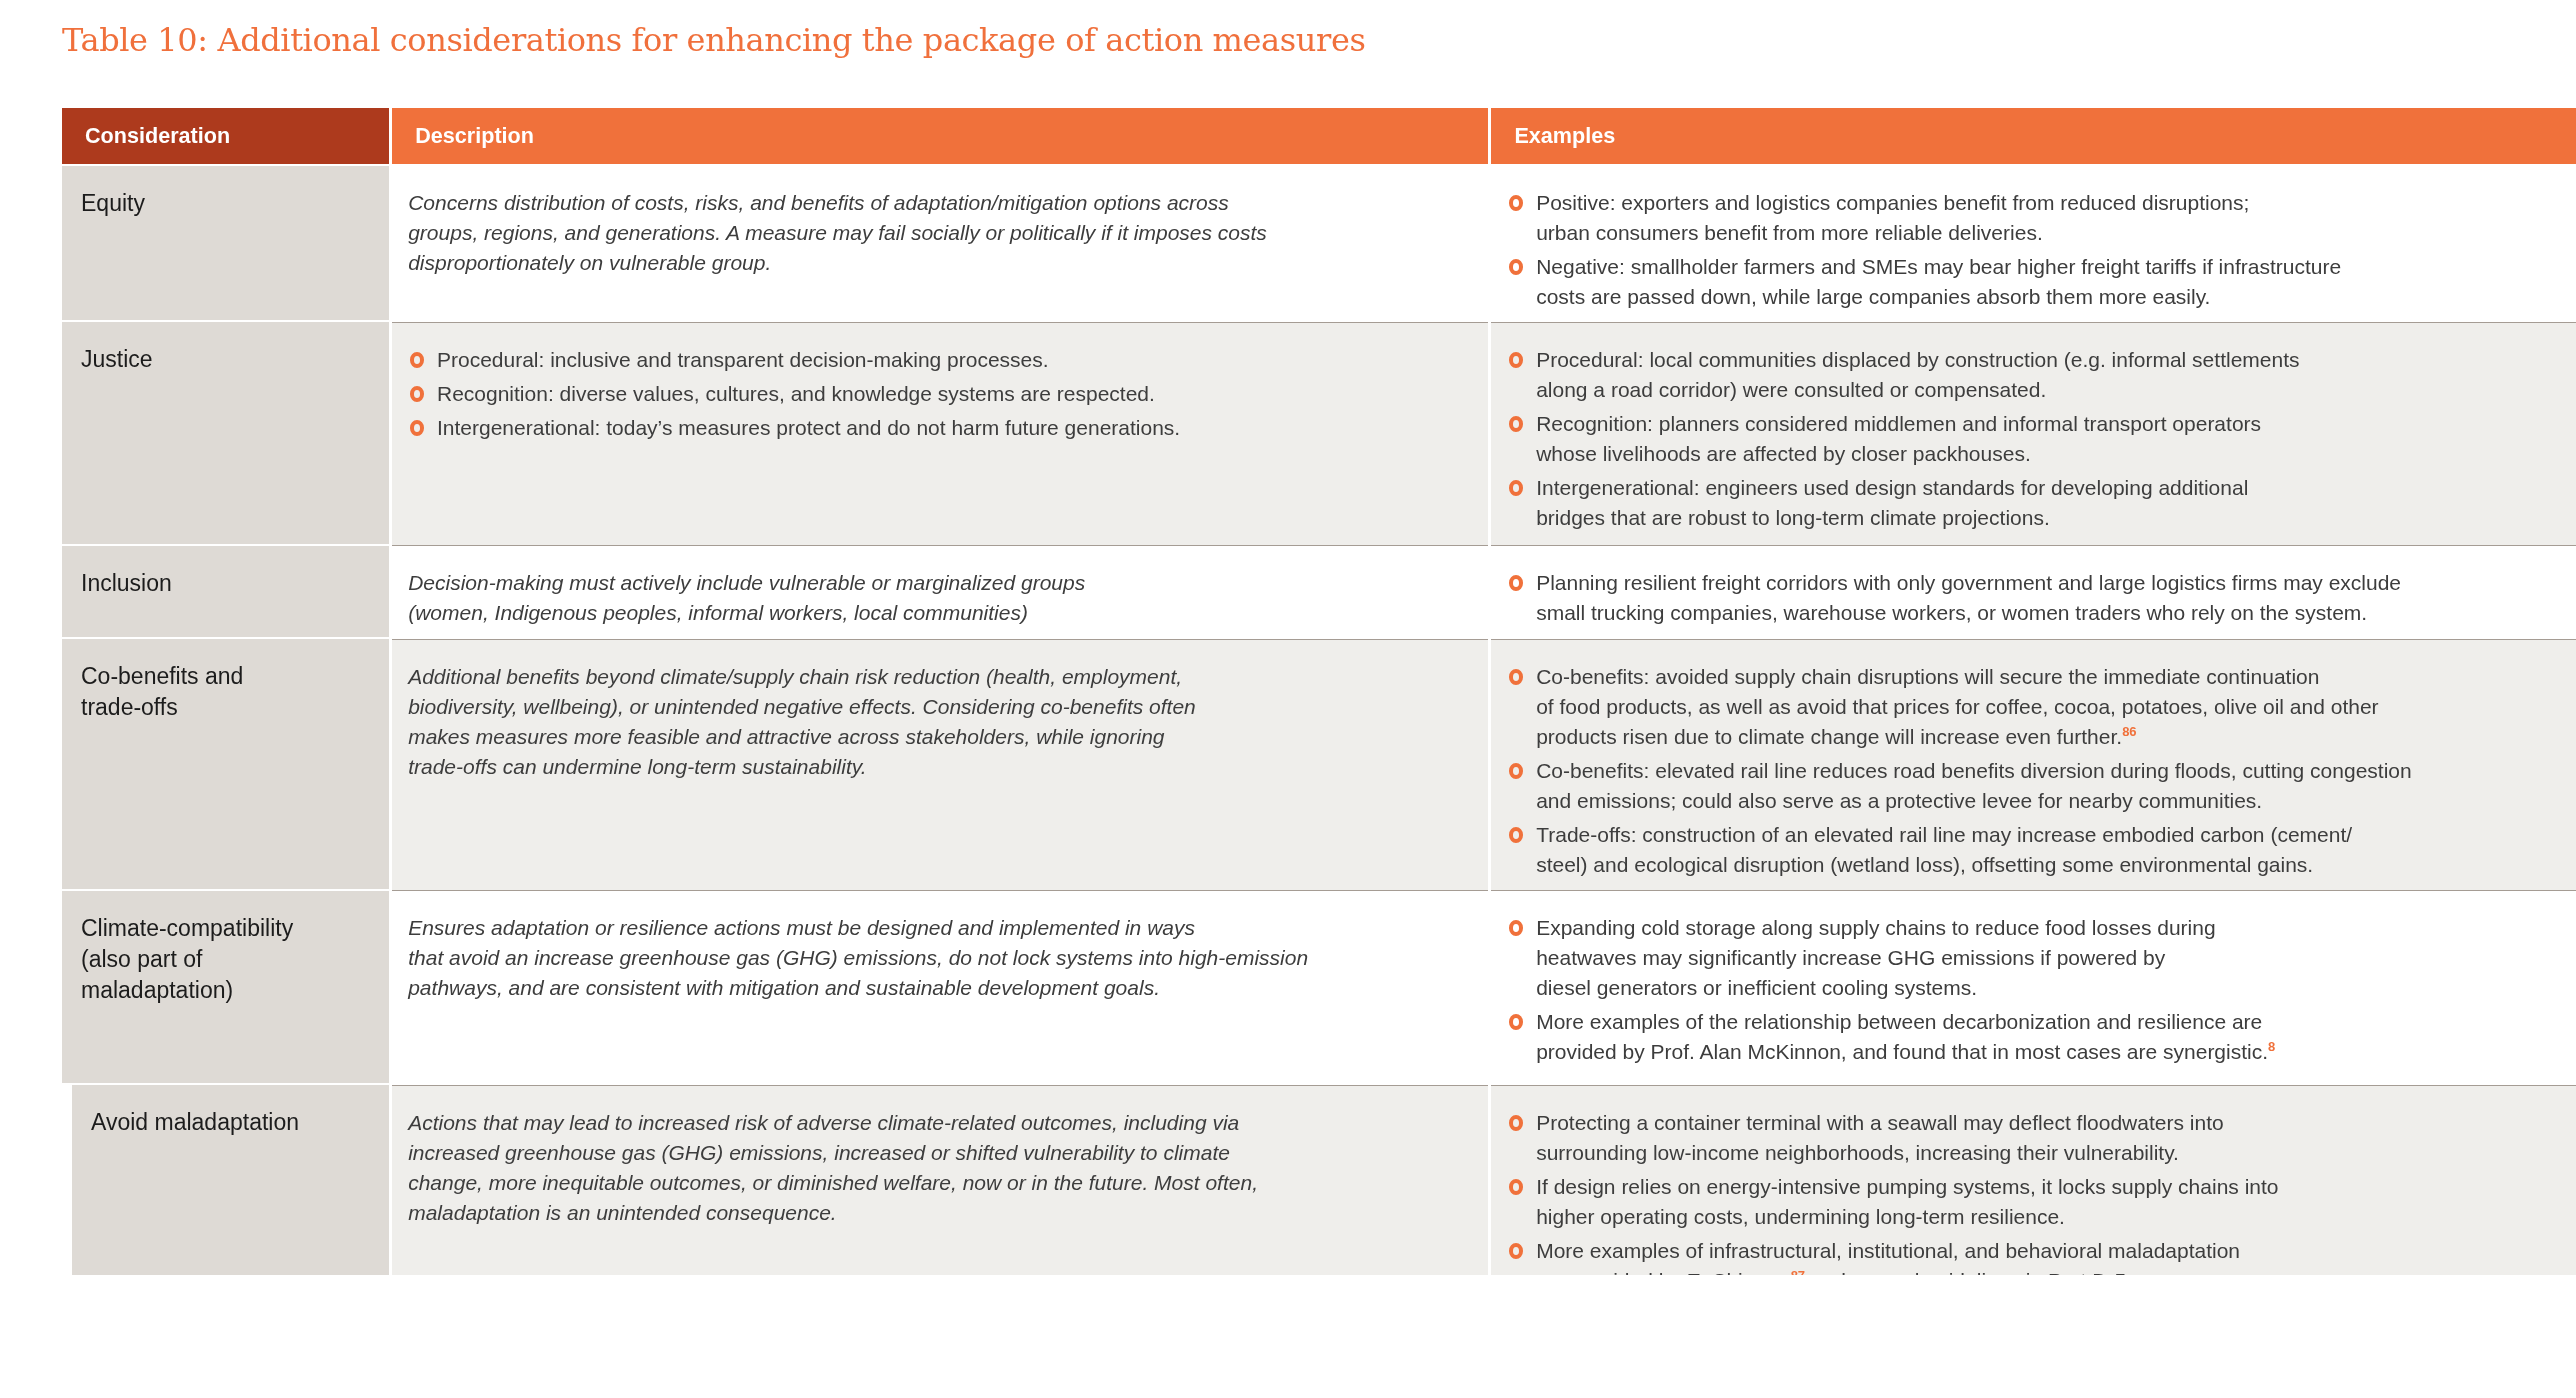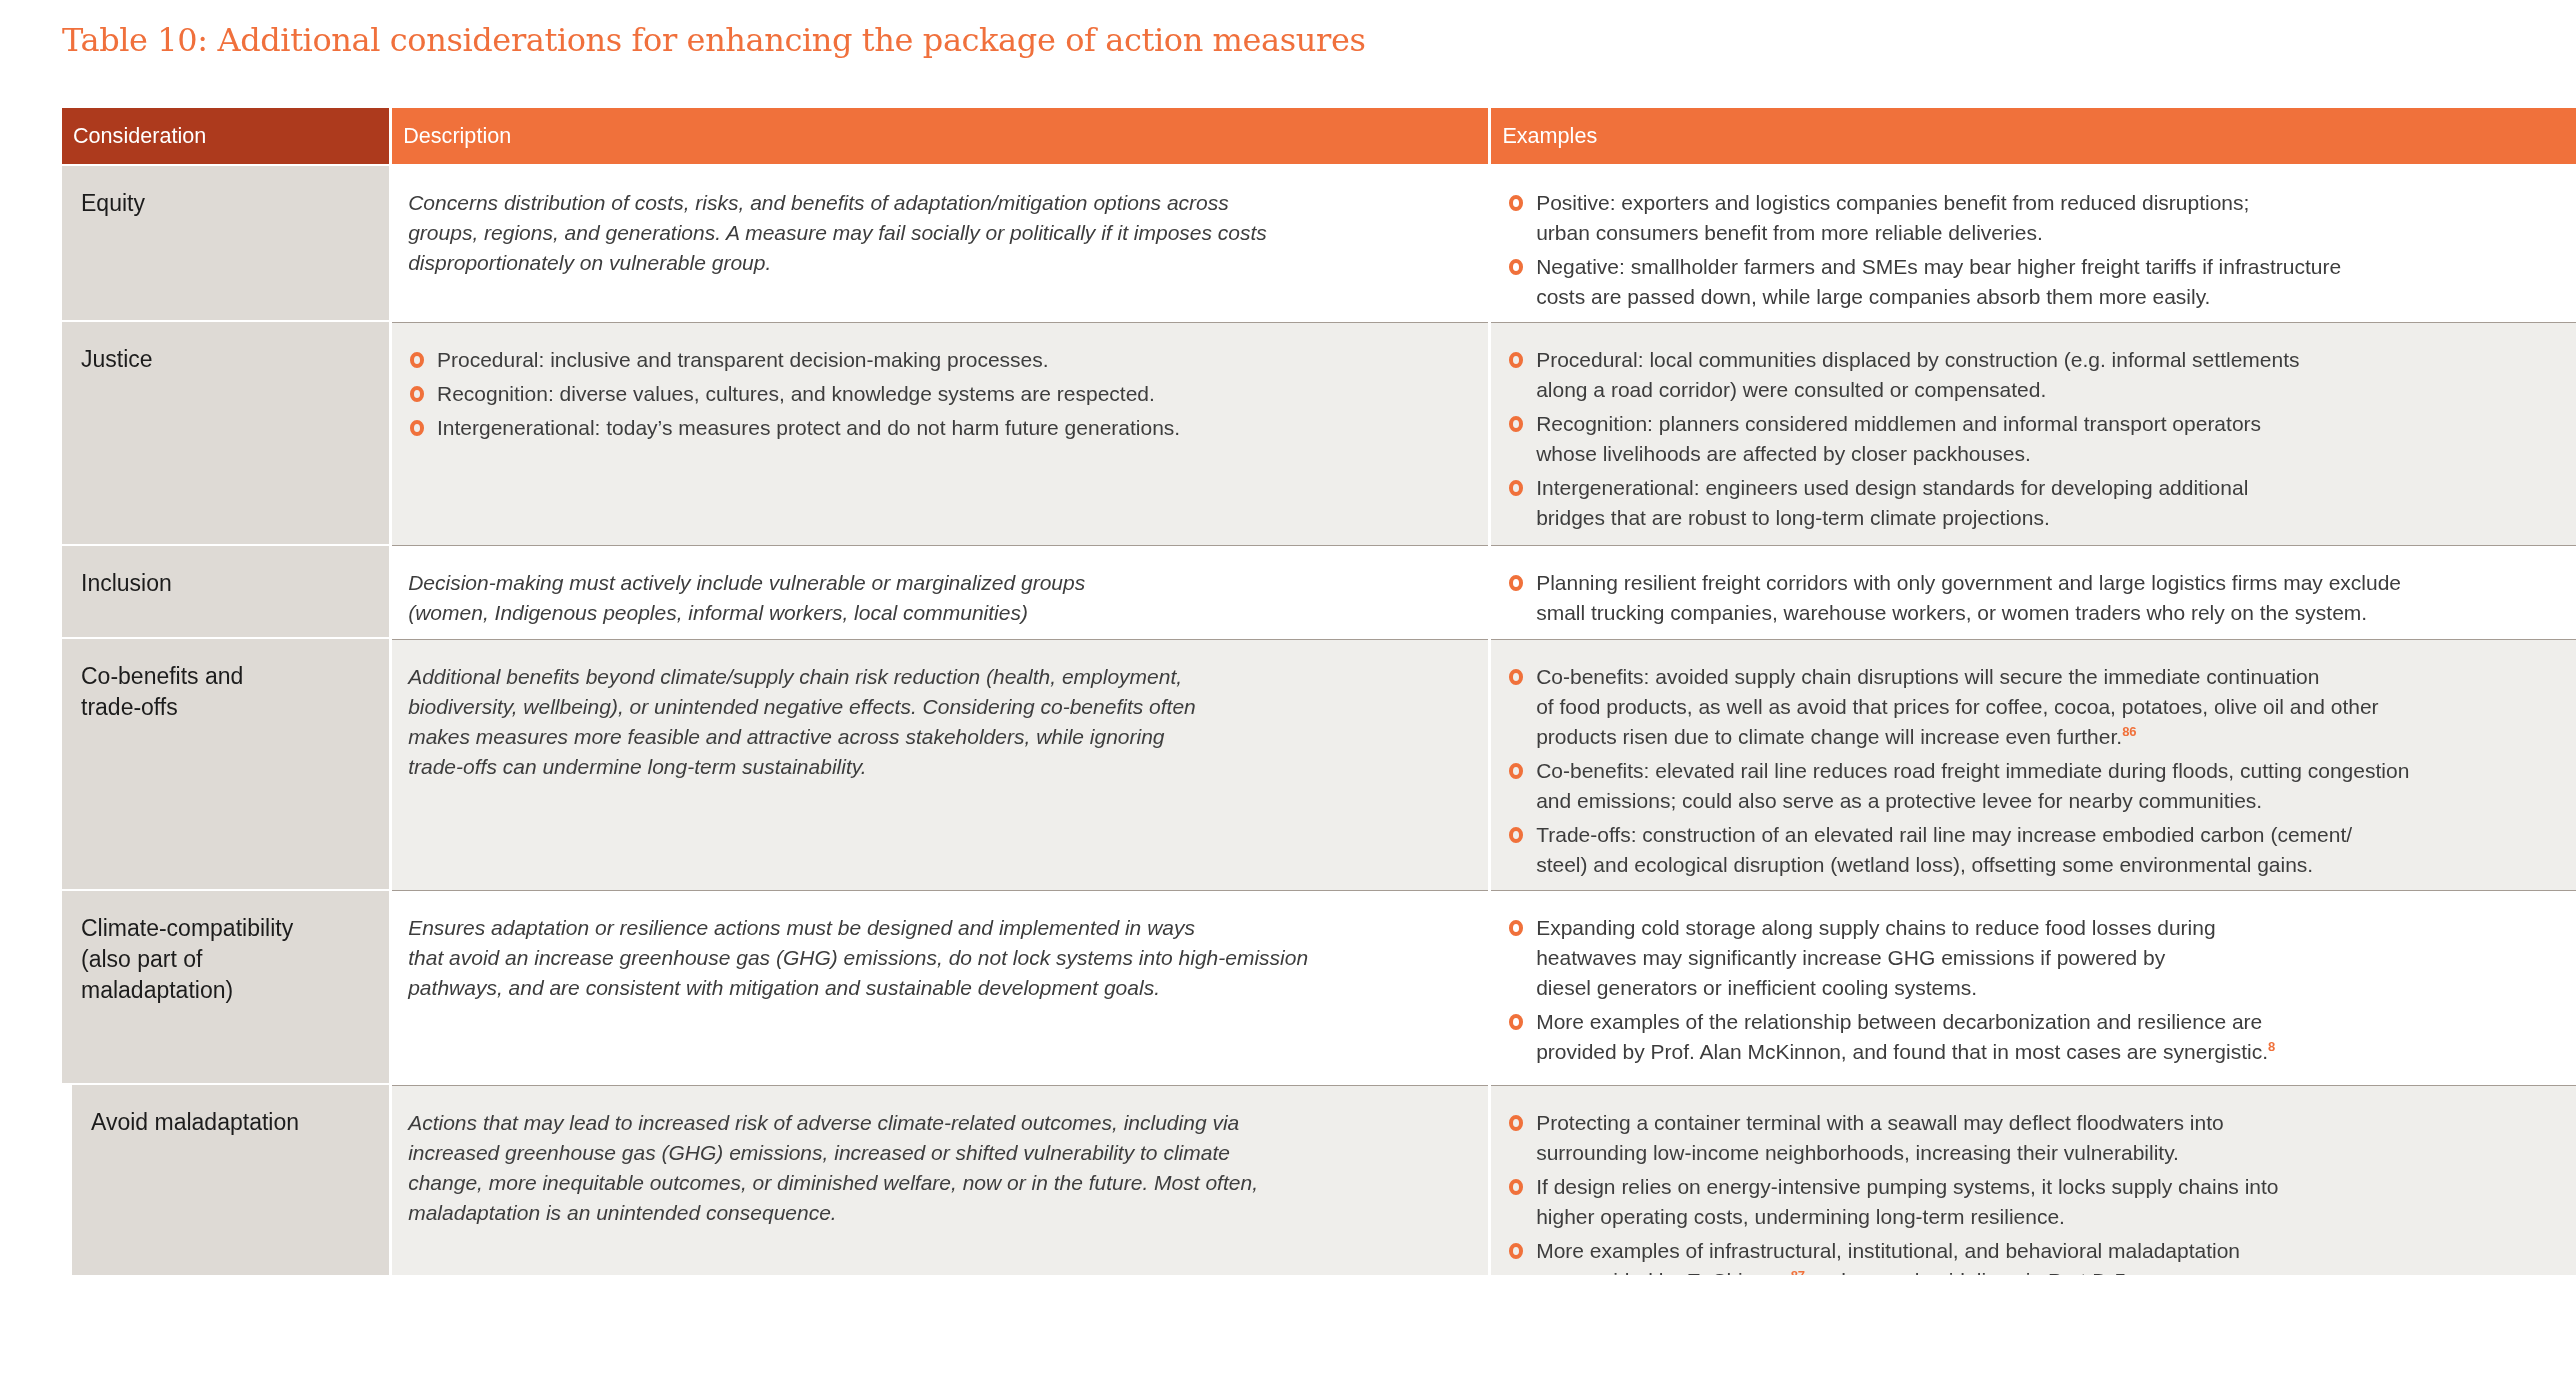--- a/index.html
+++ b/index.html
@@ -26,24 +26,24 @@
   }
   .grid{
     display:grid;
     grid-template-columns:327px 1096px 1fr;
     column-gap:3.2px;
   }
   
   .hdr-cell{
     height:58px;
     display:flex;align-items:center;
-    padding-left:11px;
+    padding-left:23px;
     box-sizing:border-box;
     color:var(--header-text-color,#ffffff);
-    font-size:21.6px;font-weight:normal;
+    font-size:21.6px;font-weight:bold;
     border-bottom:2.4px solid #ffffff;
   }
   .hdr-consideration{background:var(--header-dark-bg,#ad3a1d);}
   .hdr-orange{background:var(--header-orange-bg,#f0713b);}
   
   .cell{box-sizing:border-box;}
   .cell-consideration{
     background:var(--consideration-cell-bg,#dedad5);
     padding:21.6px 14.4px 14.4px 19px;
     font-size:23px;line-height:31px;
@@ -180,21 +180,21 @@
           </div>
           <div class="cell cell-body cell-ex">
             <div class="bullet-item">
               <span class="bullet-ring"></span>
               <span class="bullet-text">Co-benefits: avoided supply chain disruptions will secure the immediate continuation
 of food products, as well as avoid that prices for coffee, cocoa, potatoes, olive oil and other
 products risen due to climate change will increase even further.<sup class="ref">86</sup></span>
             </div>
             <div class="bullet-item">
               <span class="bullet-ring"></span>
-              <span class="bullet-text">Co-benefits: elevated rail line reduces road freight immediate during floods, cutting congestion
+              <span class="bullet-text">Co-benefits: elevated rail line reduces road benefits diversion during floods, cutting congestion
 and emissions; could also serve as a protective levee for nearby communities.</span>
             </div>
             <div class="bullet-item">
               <span class="bullet-ring"></span>
               <span class="bullet-text">Trade-offs: construction of an elevated rail line may increase embodied carbon (cement/
 steel) and ecological disruption (wetland loss), offsetting some environmental gains.</span>
             </div>
           </div>
         </div>
         <div class="grid row">

